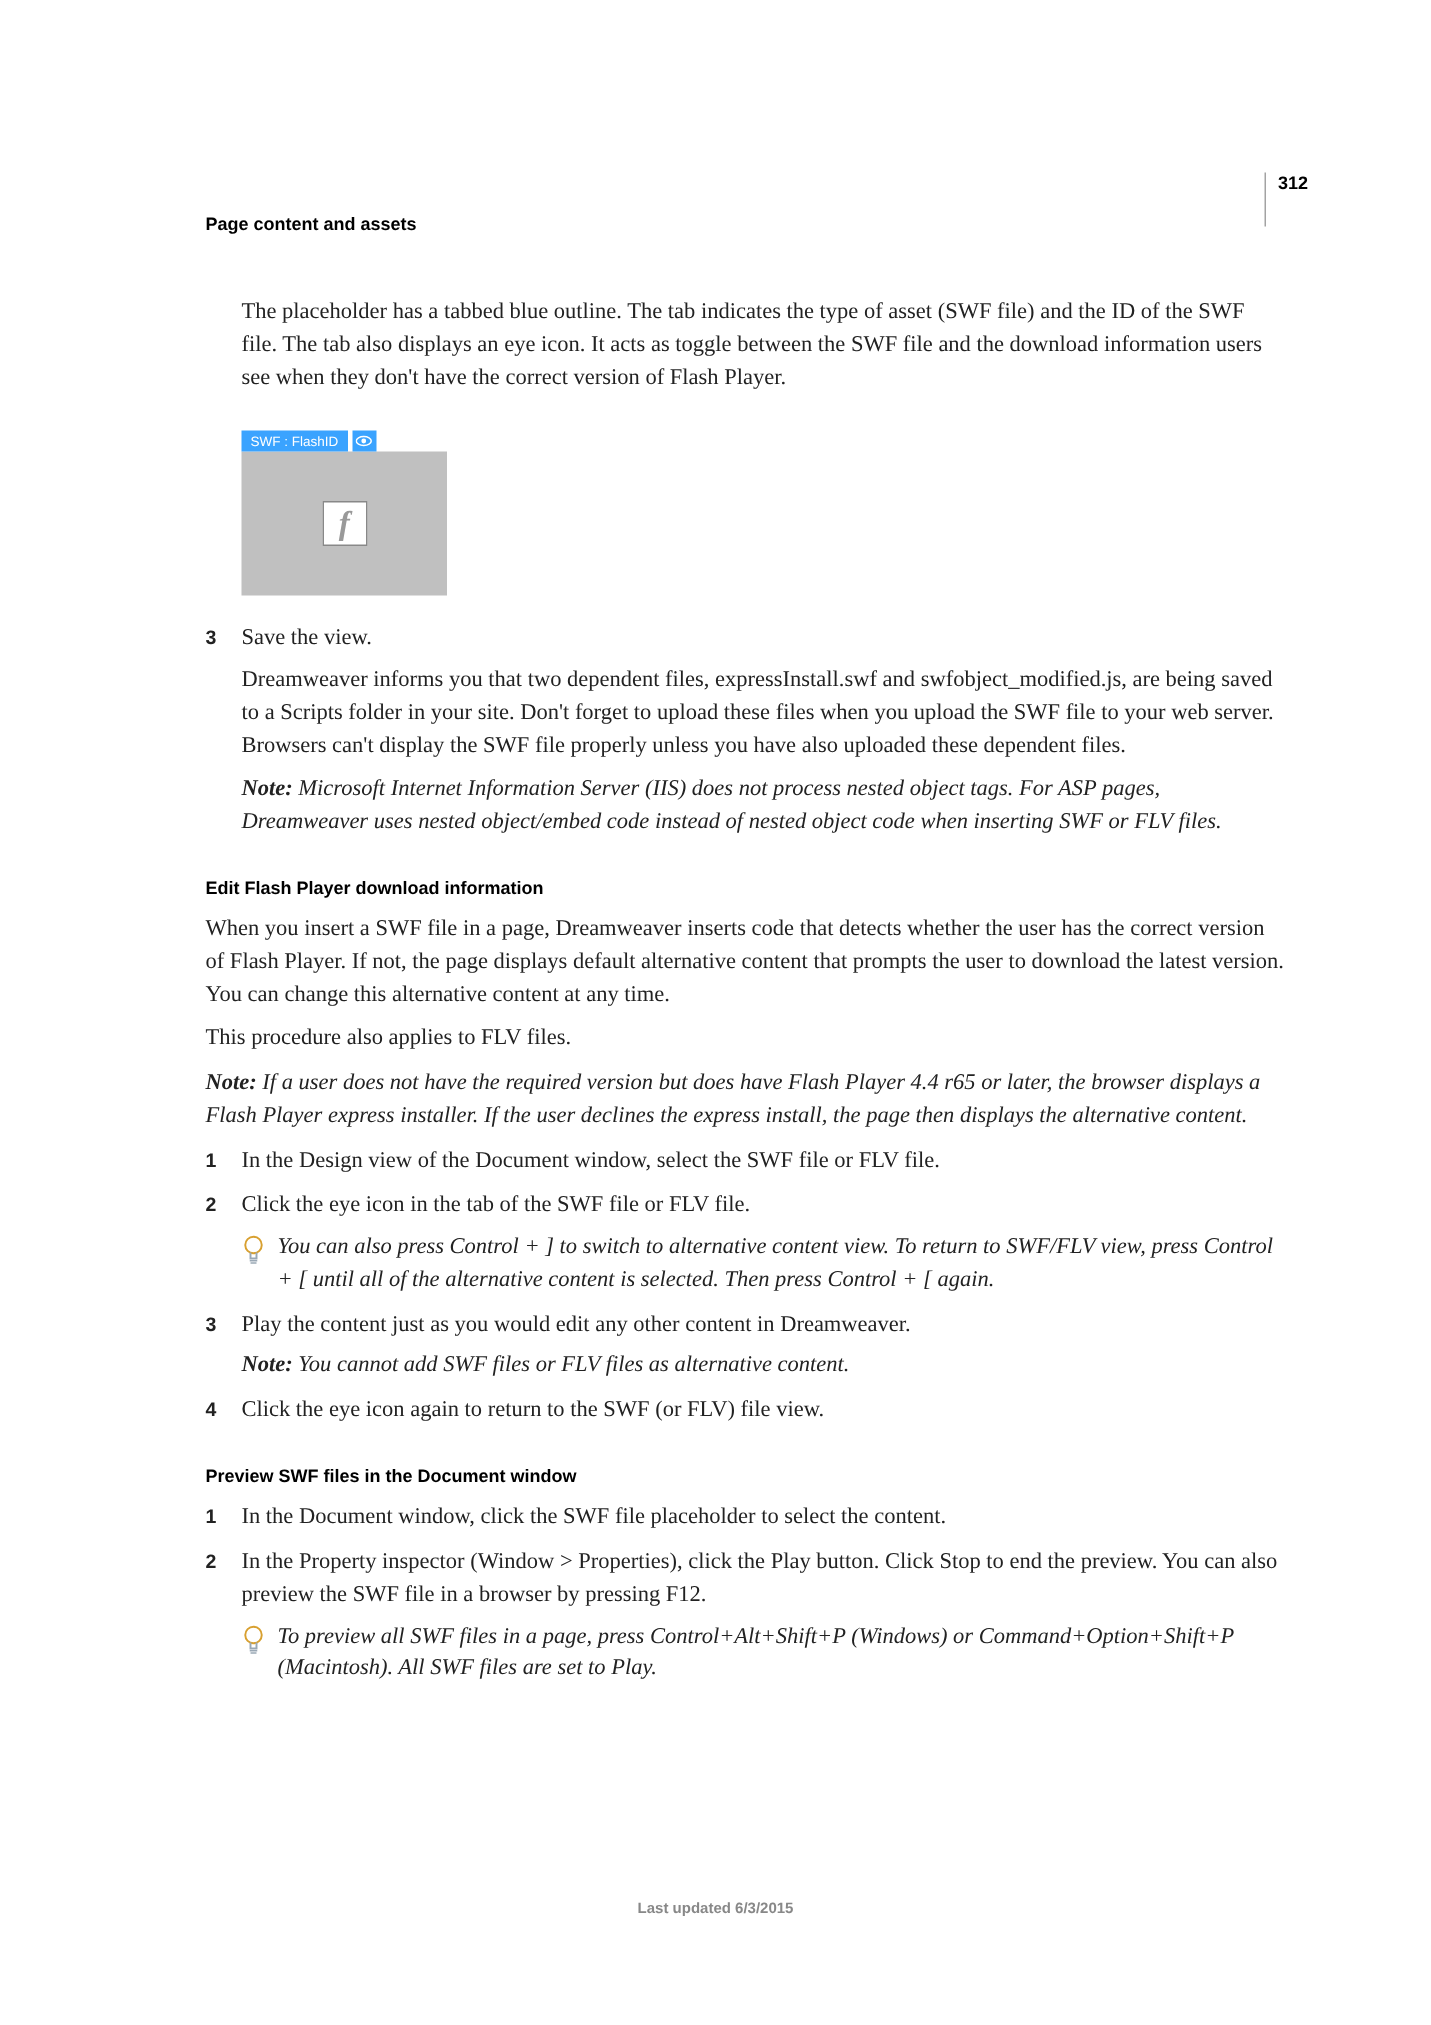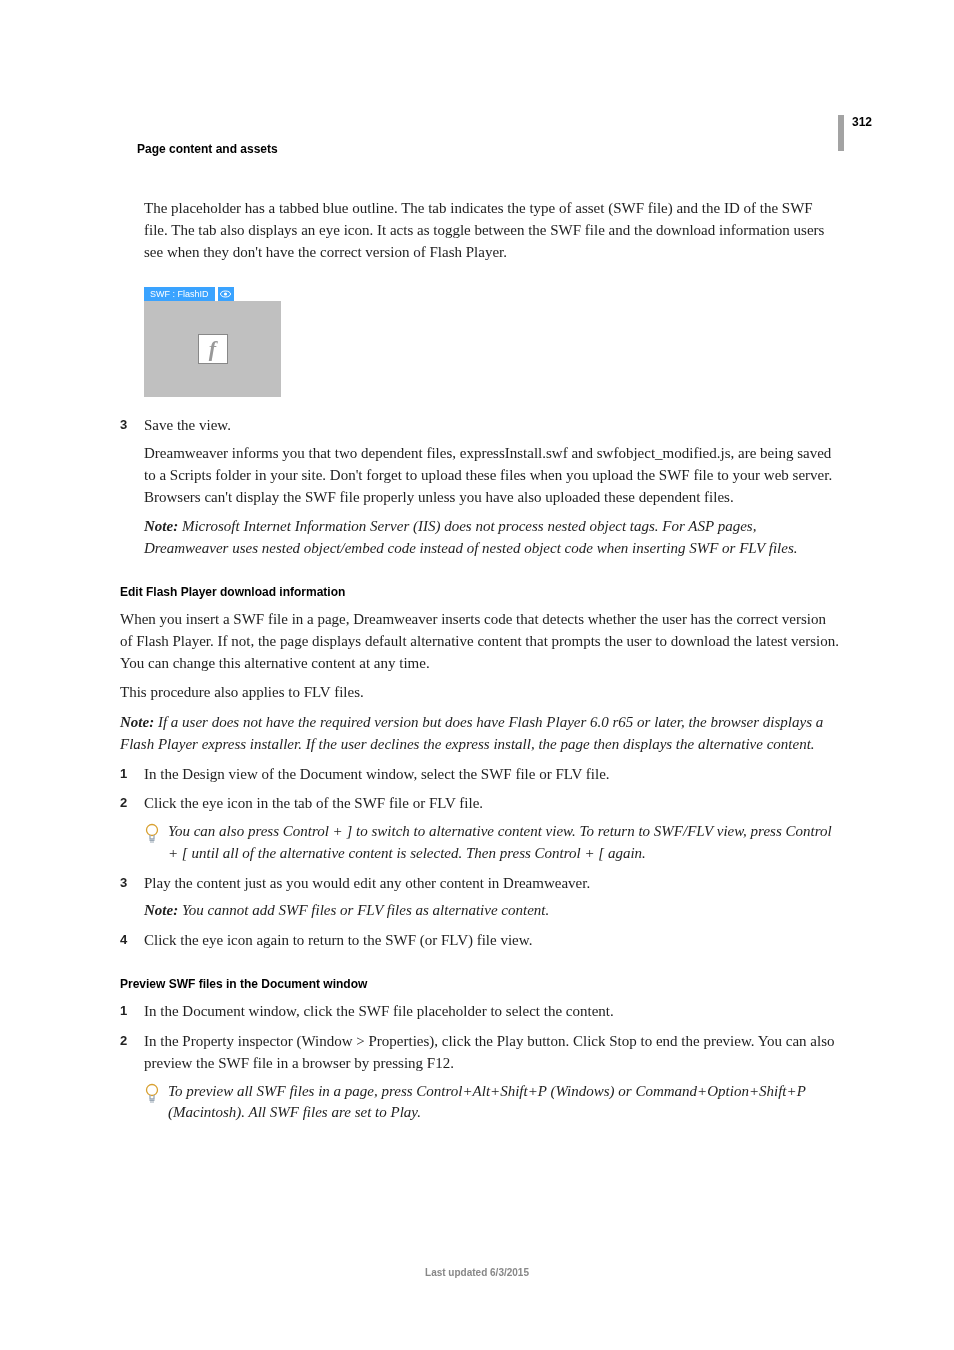--- a/index.html
+++ b/index.html
@@ -13,37 +13,37 @@
       position: relative;
     }
     .page-number {
       position: absolute;
       top: 115px;
       right: 82px;
       font-family: "Myriad Pro", Arial, sans-serif;
       font-weight: bold;
       font-size: 12px;
       color: #000;
-      border-left: 6px solid #a3a3a3;
+      border-left: 1px solid #a3a3a3;
       padding-left: 8px;
       padding-bottom: 22px;
     }
     .header-label {
       position: absolute;
       top: 142px;
       left: 137px;
       font-family: "Myriad Pro", Arial, sans-serif;
       font-weight: bold;
       font-size: 12px;
       color: #000;
     }
     .content {
       position: absolute;
       top: 198px;
-      left: 120px;
+      left: 137px;
       width: 720px;
       line-height: 1.45;
       color: #222;
     }
     .content p { margin-bottom: 8px; }
     .body-para { margin-left: 24px; }
     .swf-placeholder {
       margin: 16px 0 10px 24px;
       width: 148px;
       display: inline-block;
@@ -181,21 +181,21 @@
   <p class="sub-para">Dreamweaver informs you that two dependent files, expressInstall.swf and swfobject_modified.js, are being saved to a Scripts folder in your site. Don't forget to upload these files when you upload the SWF file to your web server. Browsers can't display the SWF file properly unless you have also uploaded these dependent files.</p>
 
   <p class="sub-para note-run">
     <span class="note-label">Note:</span><span> Microsoft Internet Information Server (IIS) does not process nested object tags. For ASP pages, Dreamweaver uses nested object/embed code instead of nested object code when inserting SWF or FLV files.</span>
   </p>
 
   <h3 class="section-h">Edit Flash Player download information</h3>
   <p>When you insert a SWF file in a page, Dreamweaver inserts code that detects whether the user has the correct version of Flash Player. If not, the page displays default alternative content that prompts the user to download the latest version. You can change this alternative content at any time.</p>
   <p style="margin-top:8px">This procedure also applies to FLV files.</p>
   <p class="note-run" style="margin-top:8px">
-    <span class="note-label">Note:</span><span>  If a user does not have the required version but does have Flash Player 6.0 r65 or later, the browser displays a Flash Player express installer. If the user declines the express install, the page then displays the alternative content.</span>
+    <span class="note-label">Note:</span><span>  If a user does not have the required version but does have Flash Player 4.4 r65 or later, the browser displays a Flash Player express installer. If the user declines the express install, the page then displays the alternative content.</span>
   </p>
 
   <div class="numbered-item">
     <div class="num">1</div>
     <div class="txt">In the Design view of the Document window, select the SWF file or FLV file.</div>
   </div>
   <div class="numbered-item">
     <div class="num">2</div>
     <div class="txt">Click the eye icon in the tab of the SWF file or FLV file.</div>
   </div>

